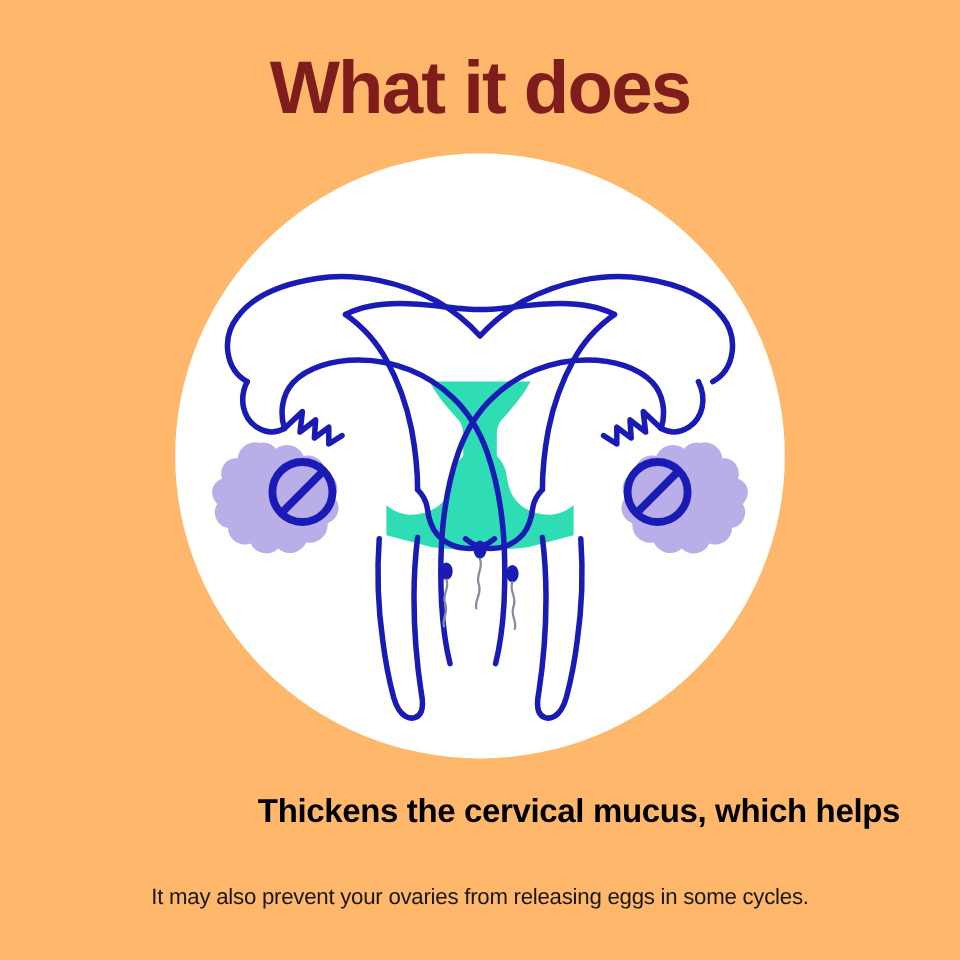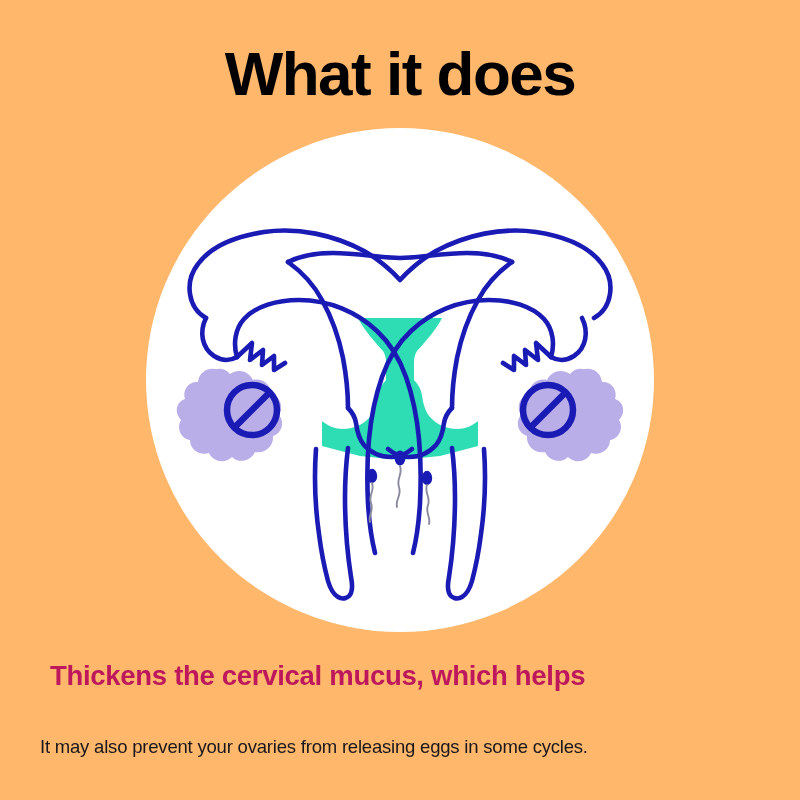--- a/index.html
+++ b/index.html
@@ -26,21 +26,21 @@
   #heading {
     position: absolute;
     top: 38px;
     left: 0;
     width: 800px;
     text-align: center;
     font-size: 62px;
     line-height: 72px;
     font-weight: 700;
     letter-spacing: -1.5px;
-    color: #000000;
+    color: #7f1d1d;
     font-family: "Liberation Sans", sans-serif;
   }
 
   
   #disc-wrap {
     position: absolute;
     left: 146px;
     top: 128px;
     width: 508px;
     height: 504px;
@@ -58,34 +58,34 @@
     width: 508px;
     height: 504px;
   }
 
   
   #caption-main {
     position: absolute;
     top: 659px;
     left: 50px;
     width: 700px;
-    text-align: left;
+    text-align: right;
     font-size: 27.5px;
     line-height: 33px;
     font-weight: 700;
     letter-spacing: -0.3px;
-    color: #be185d;
+    color: #000000;
   }
   #caption-main .line { display: block; }
   #caption-sub {
     position: absolute;
     top: 735px;
     left: 40px;
     width: 720px;
-    text-align: left;
+    text-align: center;
     font-size: 18.5px;
     line-height: 24px;
     font-weight: 400;
     letter-spacing: -0.2px;
     color: #17171C;
   }
 </style>
 </head>
 <body>
 

